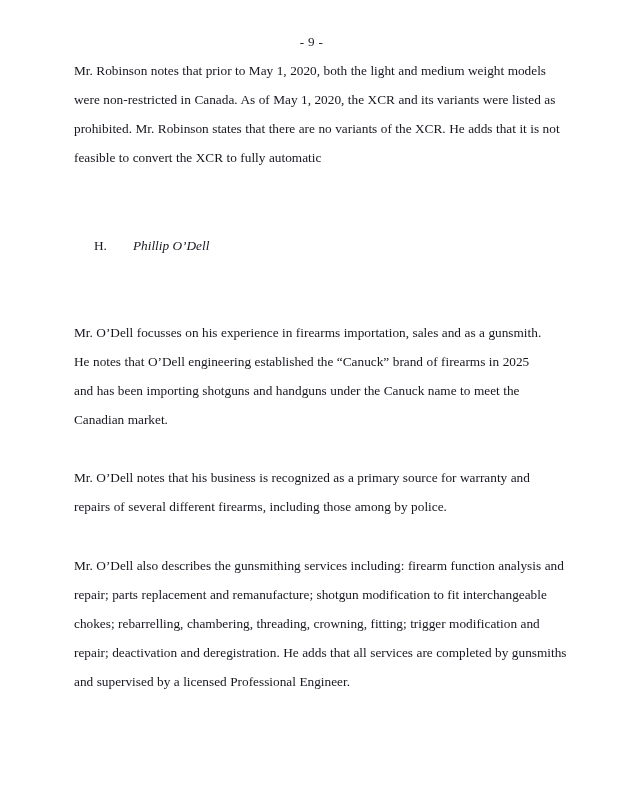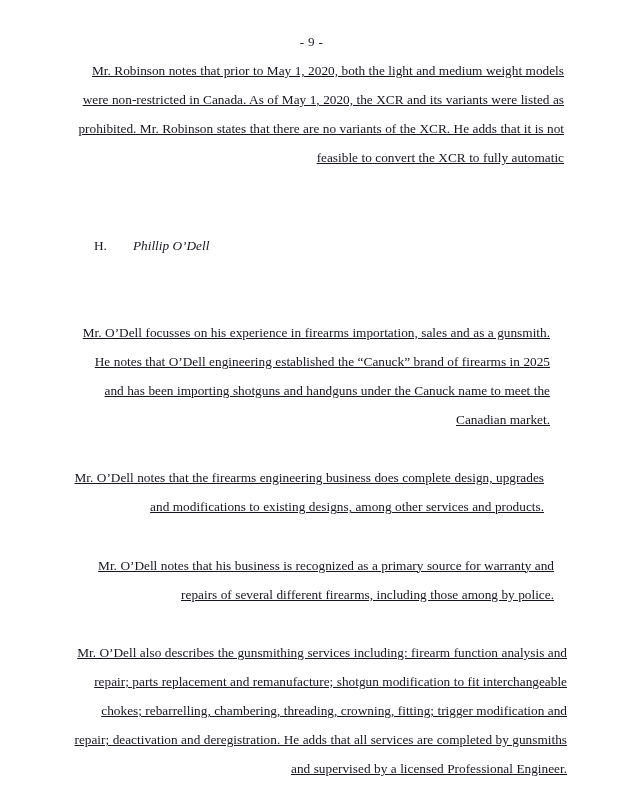--- a/index.html
+++ b/index.html
@@ -41,25 +41,24 @@
   .body-block {
     position: absolute;
     left: 74px;
     top: 56px;
     width: 493px;
   }
 
   .para {
     font-size: 13.3px;
     line-height: 29.1px;
-    text-align: right;
+    text-align: left;
     margin: 0 0 29.1px 0;
     color: #16161f;
     word-spacing: 0.15px;
-    text-decoration: underline;
   }
 
   .para:last-child {
     margin-bottom: 0;
   }
 
   .heading {
     font-size: 13.3px;
     line-height: 29.1px;
     margin: 0 0 29.1px 0;
@@ -97,20 +96,19 @@
 
     <p class="para p1">Mr. Robinson notes that prior to May 1, 2020, both the light and medium weight models were non-restricted in Canada. As of May 1, 2020, the XCR and its variants were listed as prohibited. Mr. Robinson states that there are no variants of the XCR. He adds that it is not feasible to convert the XCR to fully automatic</p>
 
     <div class="heading">
       <span class="letter">H.</span><span class="title">Phillip O’Dell</span>
     </div>
 
 
     <p class="para p3">Mr. O’Dell focusses on his experience in firearms importation, sales and as a gunsmith.  He notes that O’Dell engineering established the “Canuck” brand of firearms in 2025 and has been importing shotguns and handguns under the Canuck name to meet the Canadian market.</p>
 
-    <p class="para p4">Mr. O’Dell notes that the firearms engineering business does complete design, upgrades and modifications to existing designs, among other services and products.</p>
 
     <p class="para p5">Mr. O’Dell notes that his business is recognized as a primary source for warranty and repairs of several different firearms, including those among by police.</p>
 
     <p class="para p6">Mr. O’Dell also describes the gunsmithing services including: firearm function analysis and repair; parts replacement and remanufacture; shotgun modification to fit interchangeable chokes; rebarrelling, chambering, threading, crowning, fitting; trigger modification and repair; deactivation and deregistration. He adds that all services are completed by gunsmiths and supervised by a licensed Professional Engineer.</p>
 
   </div>
 </div>
 
 </body></html>

